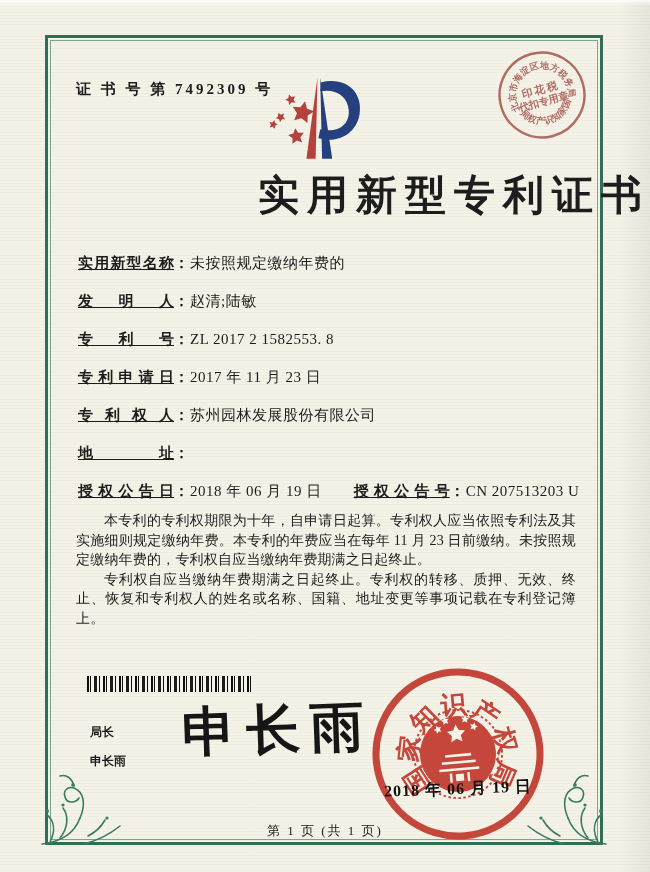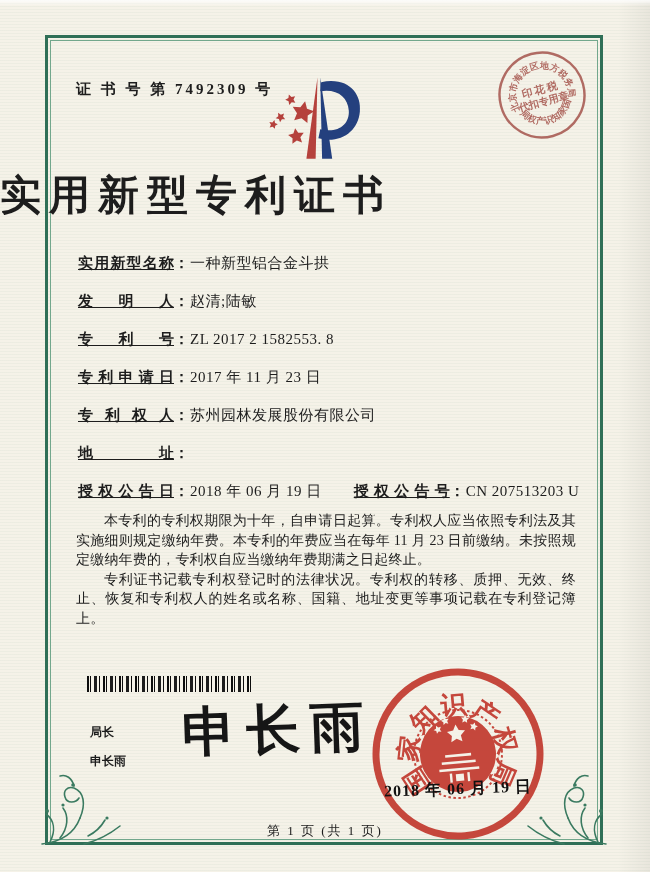--- a/index.html
+++ b/index.html
@@ -10,21 +10,21 @@
       linear-gradient(180deg, rgba(255,255,255,.85) 0px, rgba(255,255,255,0) 6px),
       linear-gradient(90deg, rgba(0,0,0,0) 95%, rgba(0,0,0,.05) 100%),
       repeating-linear-gradient(180deg, rgba(95,145,120,.055) 0px, rgba(95,145,120,.055) 1px, rgba(0,0,0,0) 1px, rgba(0,0,0,0) 3px),
       #f5f2e8;
   }
   .frame-outer{position:absolute;left:45px;top:35px;right:47px;bottom:27px;
     border:3px solid #2f6f57;}
   .frame-inner{position:absolute;inset:2px;border:1px solid #72a78c;}
   .cert-no{position:absolute;left:76px;top:80px;font-size:15px;letter-spacing:3px;font-weight:600;}
   .logo{position:absolute;left:256px;top:72px;}
-  .title{position:absolute;left:0;right:0;top:168px;text-align:left;
+  .title{position:absolute;left:0;right:0;top:168px;text-align:right;
     font-size:41px;font-weight:700;letter-spacing:8px;}
   .fields{position:absolute;left:78px;top:252px;width:496px;}
   .frow{display:flex;align-items:baseline;font-size:15px;line-height:22px;margin-bottom:16px;}
   .flabel{width:96px;font-weight:700;text-align:justify;text-align-last:justify;flex:0 0 96px;text-decoration:underline;}
   .fcolon{flex:0 0 16px;font-weight:700;}
   .fvalue{flex:1;letter-spacing:.5px;white-space:nowrap;}
   .grant{display:flex;font-size:15px;line-height:22px;gap:32px;}
   .gpair{display:flex;align-items:baseline;}
   .gpair.left{width:292px;}
   .paras{position:absolute;left:76px;top:511px;width:500px;font-size:14px;line-height:19.5px;
@@ -104,21 +104,21 @@
       <use href="#star5" transform="translate(43,70) scale(0.9) rotate(-8)"></use>
     </g>
   </svg>
 
   <div class="title">实用新型专利证书</div>
 
   <div class="fields">
     <div class="frow">
       <span class="flabel">实用新型名称</span>
       <span class="fcolon">：</span>
-      <span class="fvalue">一种新型铝合金斗拱</span>
+      <span class="fvalue">未按照规定缴纳年费的</span>
     </div>
     <div class="frow">
       <span class="flabel">发明人</span>
       <span class="fcolon">：</span>
       <span class="fvalue">赵清;陆敏</span>
     </div>
     <div class="frow">
       <span class="flabel">专利号</span>
       <span class="fcolon">：</span>
       <span class="fvalue">ZL 2017 2 1582553. 8</span>
@@ -146,21 +146,21 @@
       <span class="gpair">
         <span class="flabel">授权公告号</span>
         <span class="fcolon">：</span>
         <span class="fvalue">CN 207513203 U</span>
       </span>
     </div>
   </div>
 
   <div class="paras">
     <p>本专利的专利权期限为十年，自申请日起算。专利权人应当依照专利法及其实施细则规定缴纳年费。本专利的年费应当在每年 11 月 23 日前缴纳。未按照规定缴纳年费的，专利权自应当缴纳年费期满之日起终止。</p>
-    <p>专利证书记载专利权登记时的法律状况。专利权的转移、质押、无效、终止、恢复和专利权人的姓名或名称、国籍、地址变更等事项记载在专利登记簿上。</p>
+    <p>专利权自应当缴纳年费期满之日起终止。专利权的转移、质押、无效、终止、恢复和专利权人的姓名或名称、国籍、地址变更等事项记载在专利登记簿上。</p>
   </div>
 
   <div class="barcode"></div>
 
   <div class="signer">
     <div>局长</div>
     <div>申长雨</div>
   </div>
 
   <div class="signature">申长雨</div>

